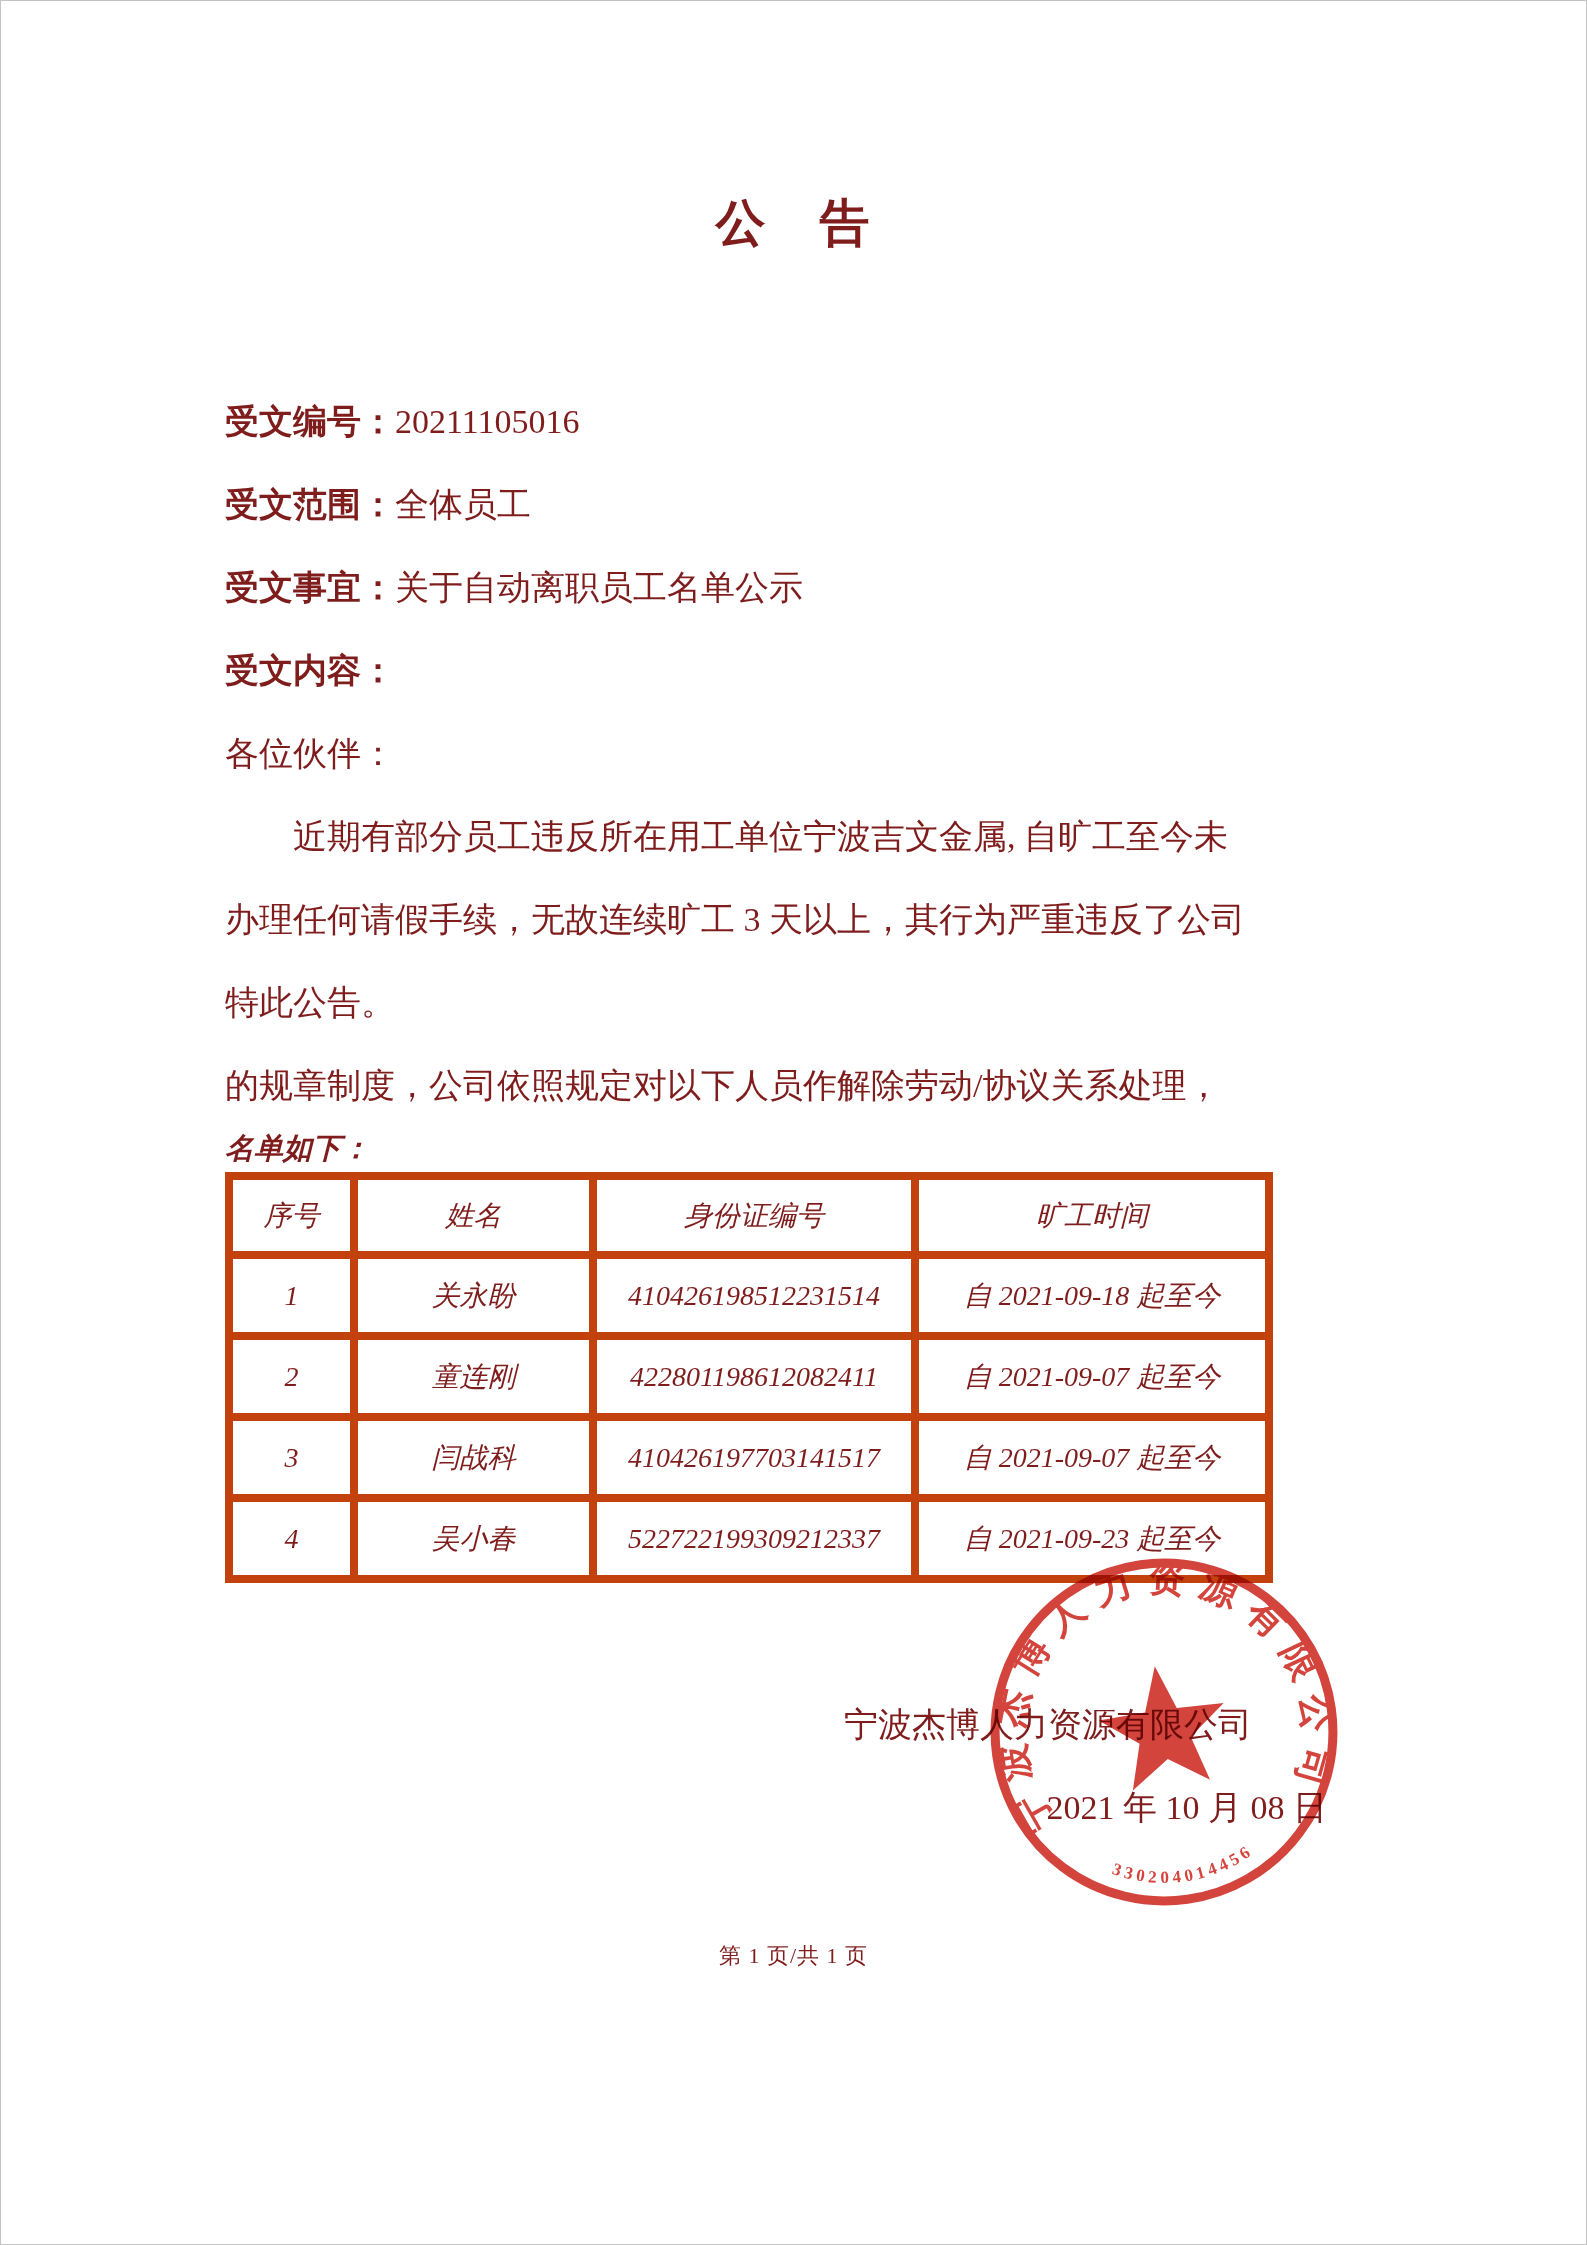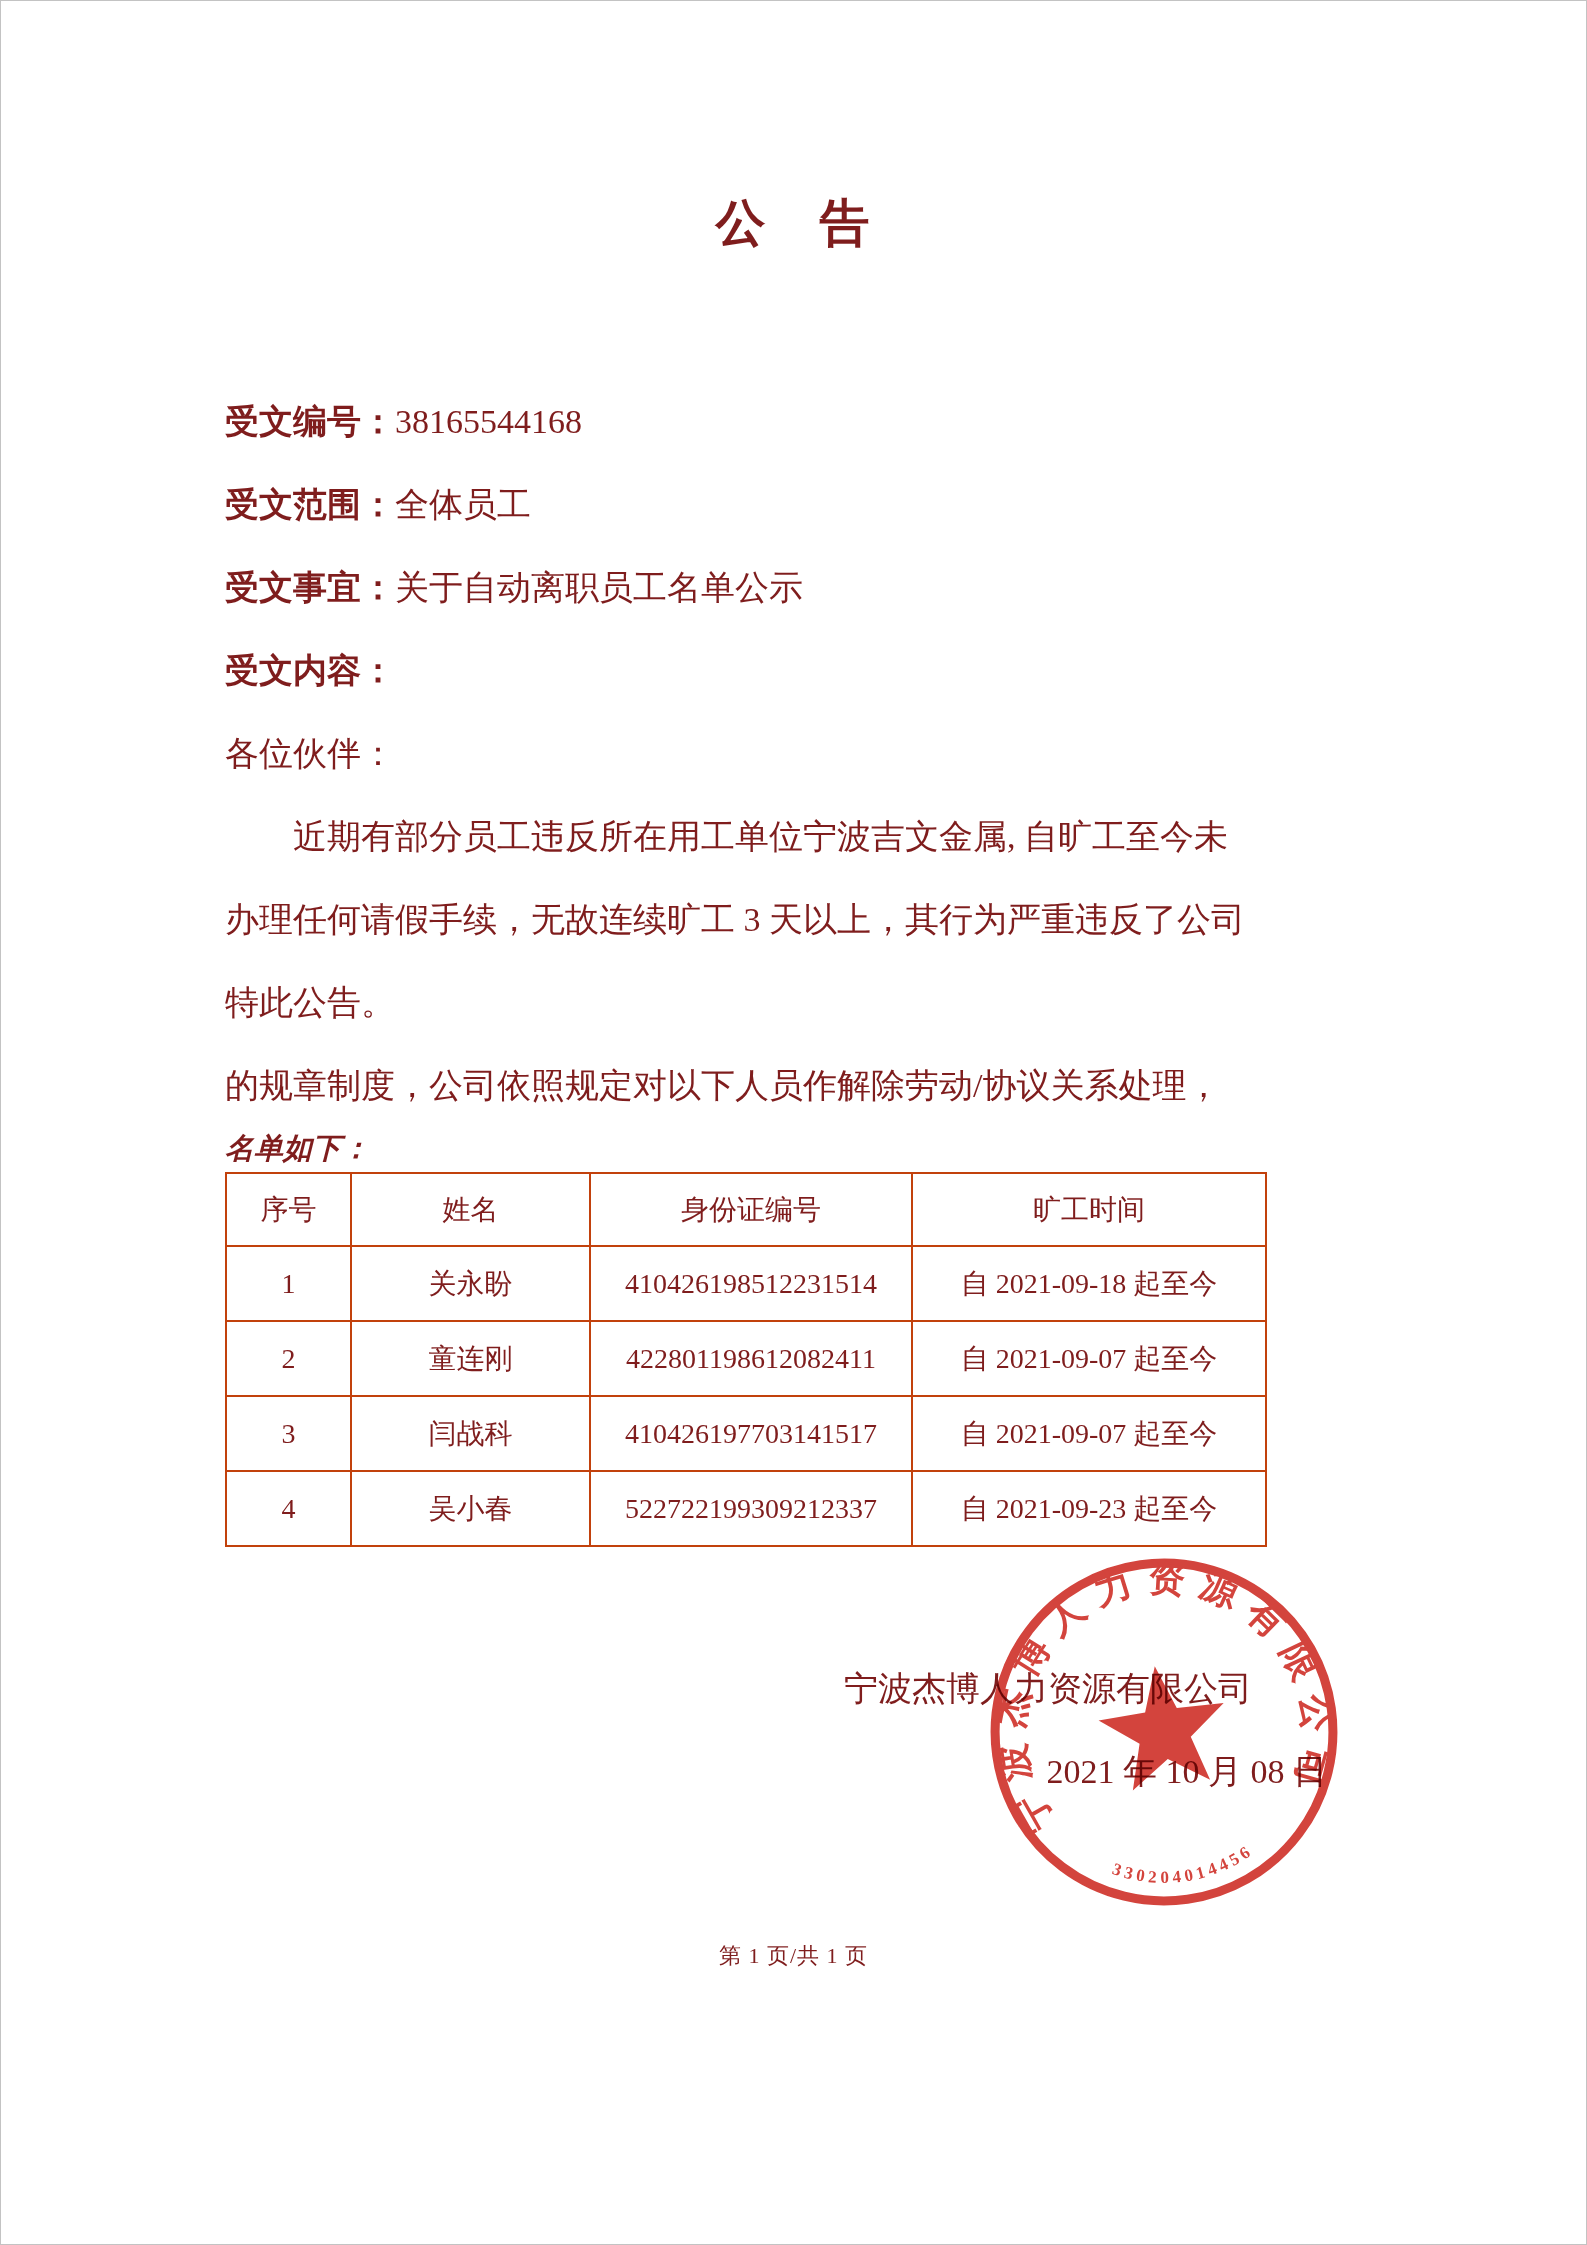--- a/index.html
+++ b/index.html
@@ -34,25 +34,26 @@
     height:43px; line-height:38px;
     font-size:29px; font-weight:bold;font-style:italic;
   }
   table.roster {
     width:1040px;
     border-collapse:collapse;
     font-size:28px;
     table-layout:fixed;
   }
   table.roster th, table.roster td {
-    border:2px solid #c2410c;
+    border:8px solid #c2410c;
     text-align:center;
     font-weight:normal;
     padding:0;
     vertical-align:middle;
+    font-style:italic;
   }
   table.roster th { height:71px; }
   table.roster td { height:73px; }
   col.c1 { width:125px; } col.c2 { width:239px; }
   col.c3 { width:322px; } col.c4 { width:354px; }
   td.top-align { vertical-align:top; padding-top:7px; line-height:1.25; }
   .signature { margin-top:100px; font-size:34px; text-align:right; }
   .signature .company { line-height:83px; margin-right:110px; }
   .signature .date    { line-height:83px; margin-right:35px; }
   .stamp {
@@ -78,21 +79,21 @@
 <body>
 
 <div class="page">
 
   <div class="title">公　告</div>
 
   <div class="content">
 
     <div class="fields">
       <div class="field-line">
-        <span class="field-label">受文编号：</span><span>38165544168</span>
+        <span class="field-label">受文编号：</span><span>20211105016</span>
       </div>
       <div class="field-line">
         <span class="field-label">受文范围：</span><span>全体员工</span>
       </div>
       <div class="field-line">
         <span class="field-label">受文事宜：</span><span>关于自动离职员工名单公示</span>
       </div>
       <div class="field-line">
         <span class="field-label">受文内容：</span><span></span>
       </div>

